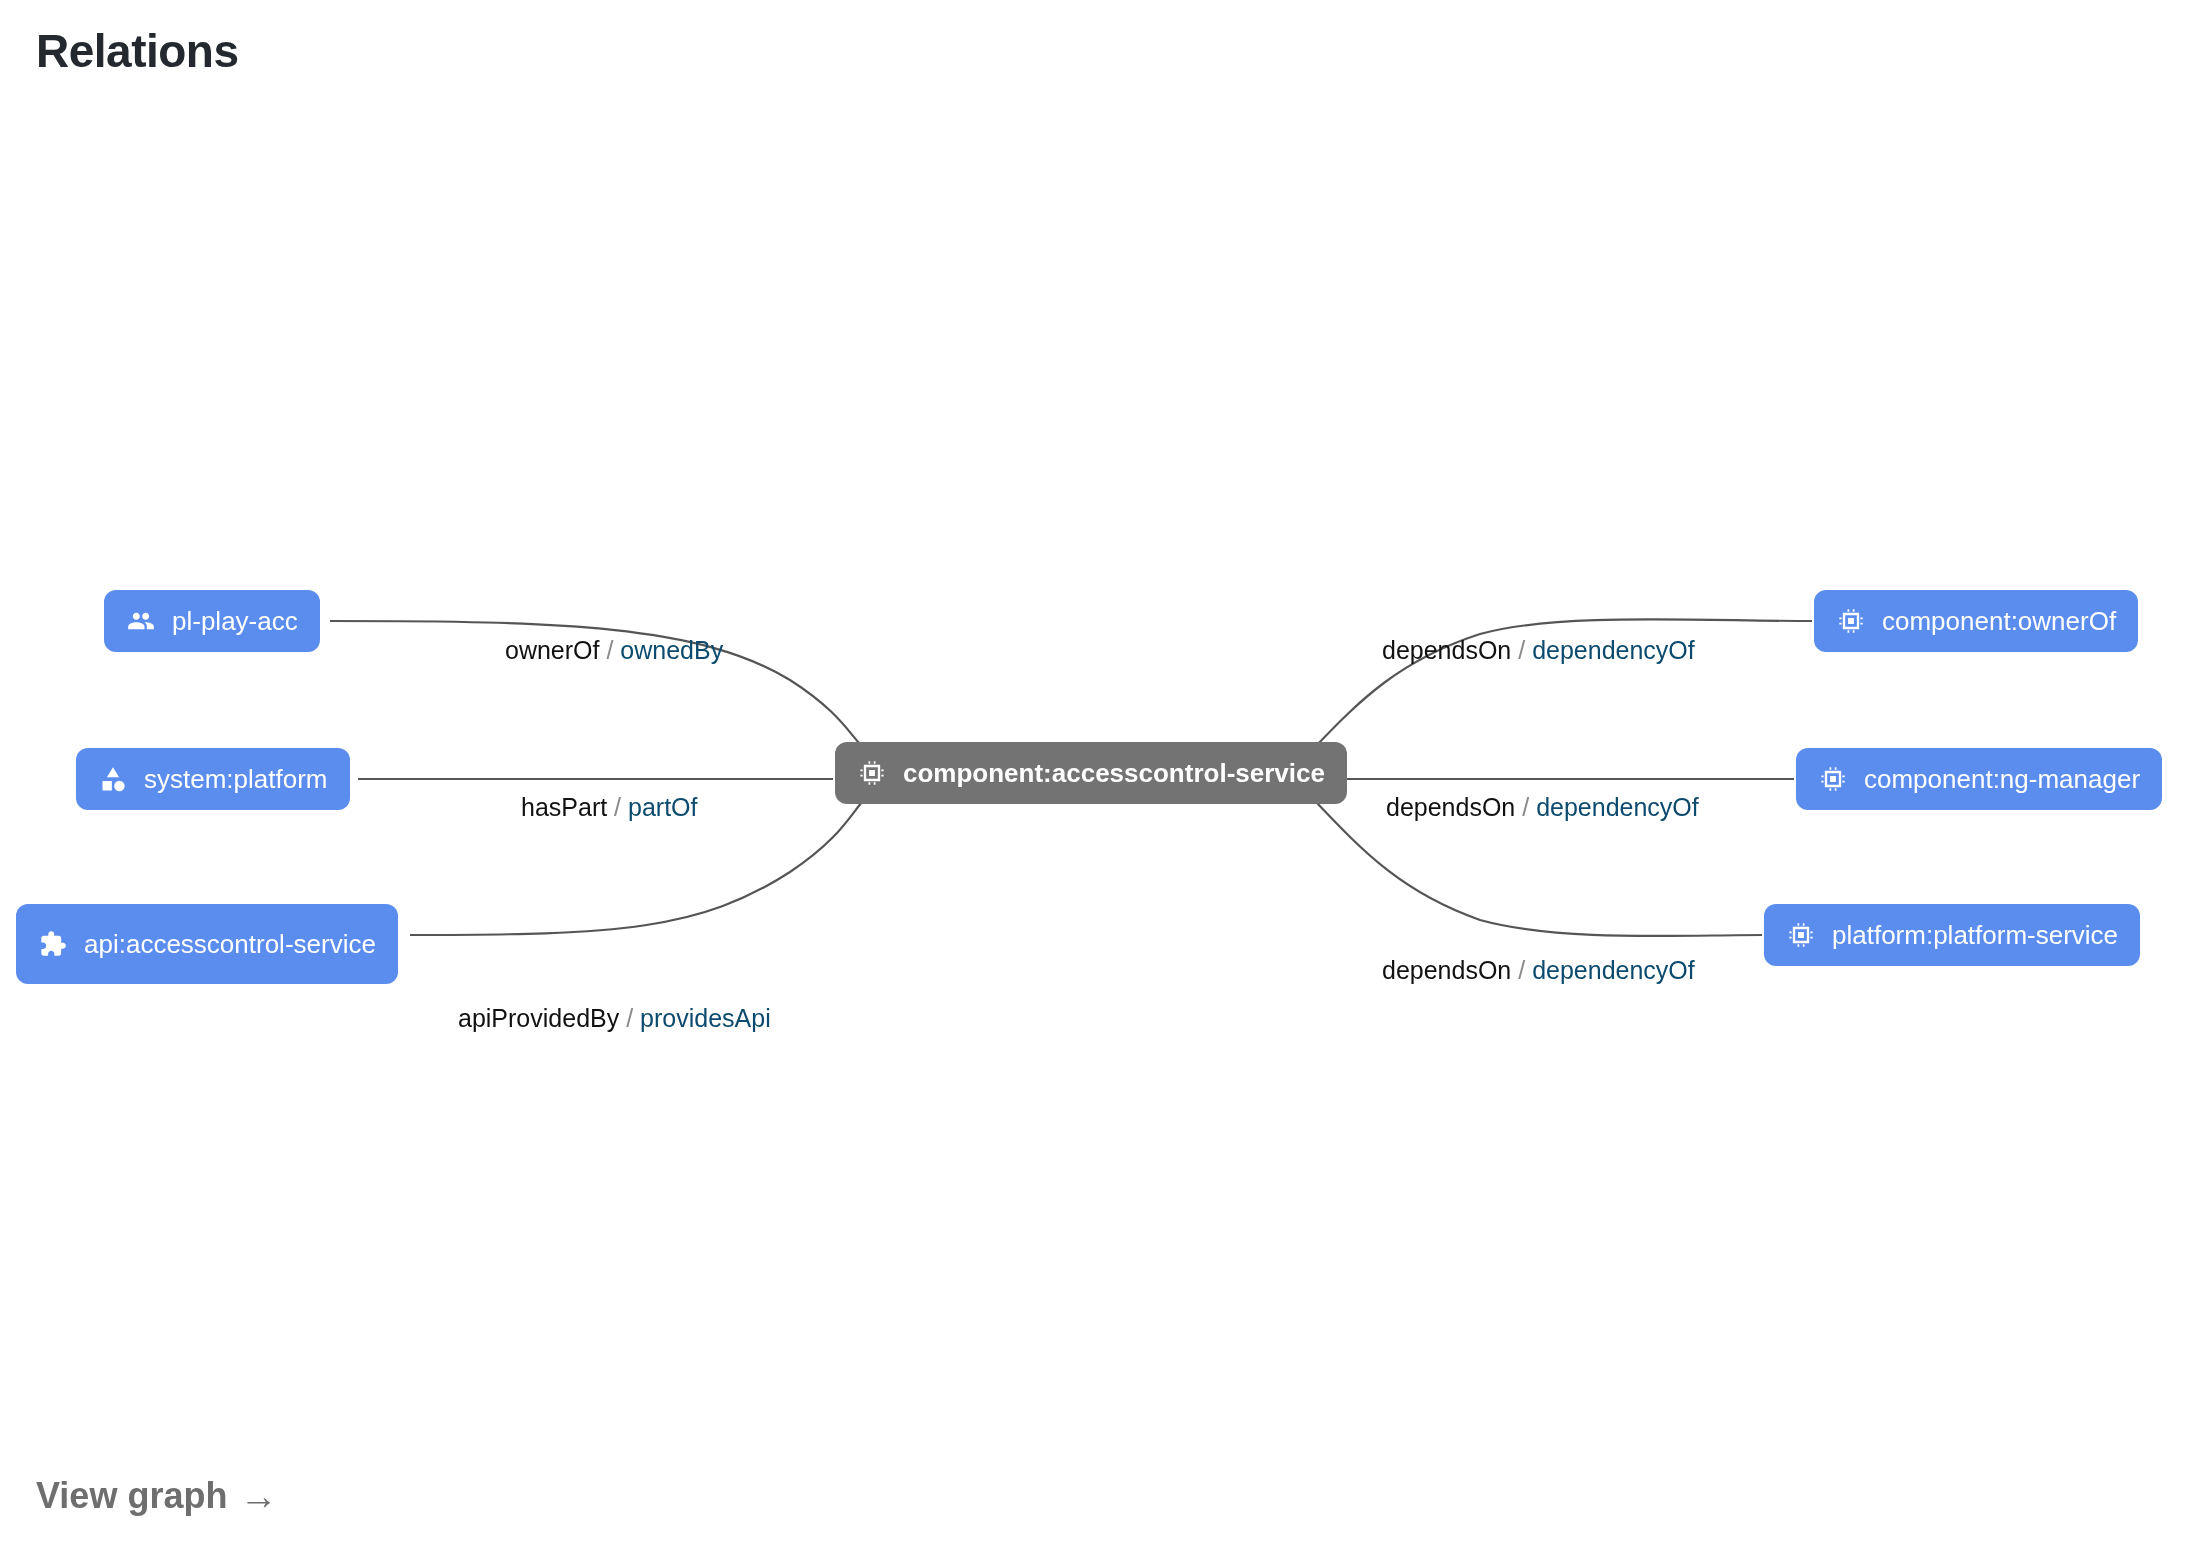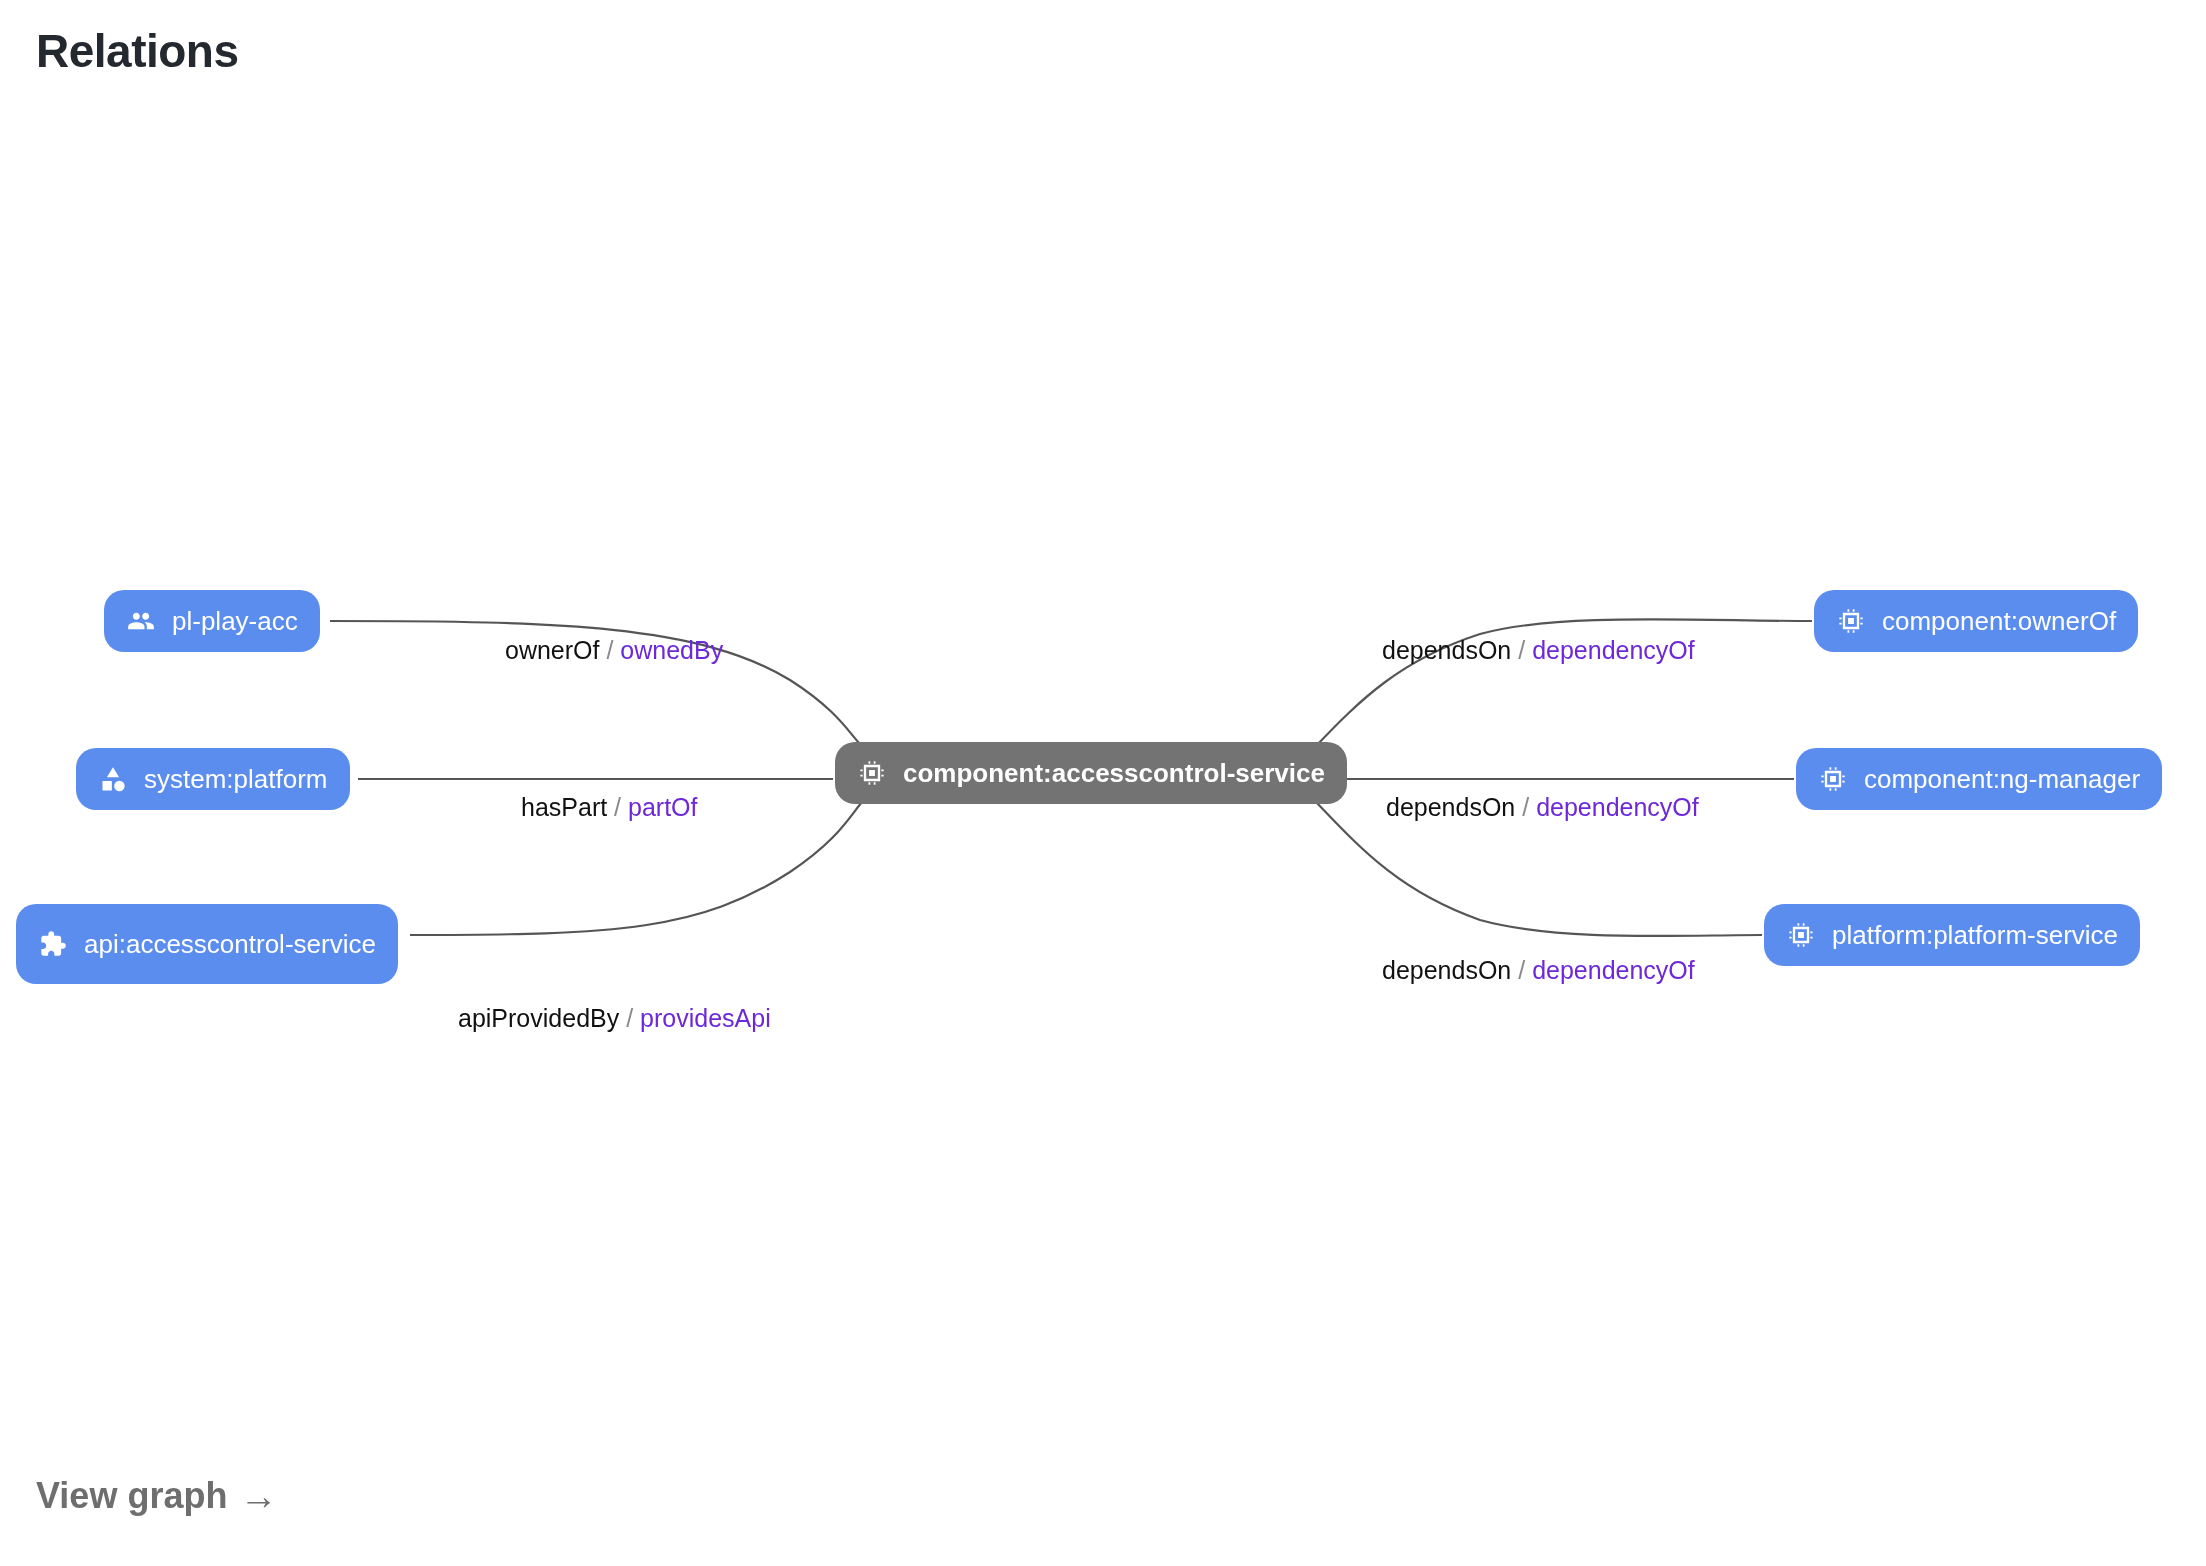--- a/index.html
+++ b/index.html
@@ -41,21 +41,21 @@
     top: 0;
     width: 2206px;
     height: 1566px;
   }
 
   .graph-node {
     position: absolute;
     display: flex;
     align-items: center;
     height: 62px;
-    border-radius: 20px;
+    border-radius: 12px;
     box-sizing: border-box;
     padding: 0 22px;
     white-space: nowrap;
     justify-content: center;
   }
   .graph-node.node-blue {
     background: #5b8def;
   }
   .graph-node.node-orange {
     background: #737373;
@@ -91,21 +91,21 @@
     white-space: nowrap;
     color: #111111;
   }
   .edge-label .rel-forward {
     color: #111111;
   }
   .edge-label .rel-sep {
     color: #8a8a8a;
   }
   .edge-label .rel-reverse {
-    color: #6d28d9;
+    color: #0c4a6e;
   }
 
   #view-graph-link {
     position: absolute;
     left: 36px;
     top: 1475px;
     display: flex;
     align-items: center;
     gap: 12px;
     font-size: 36px;

